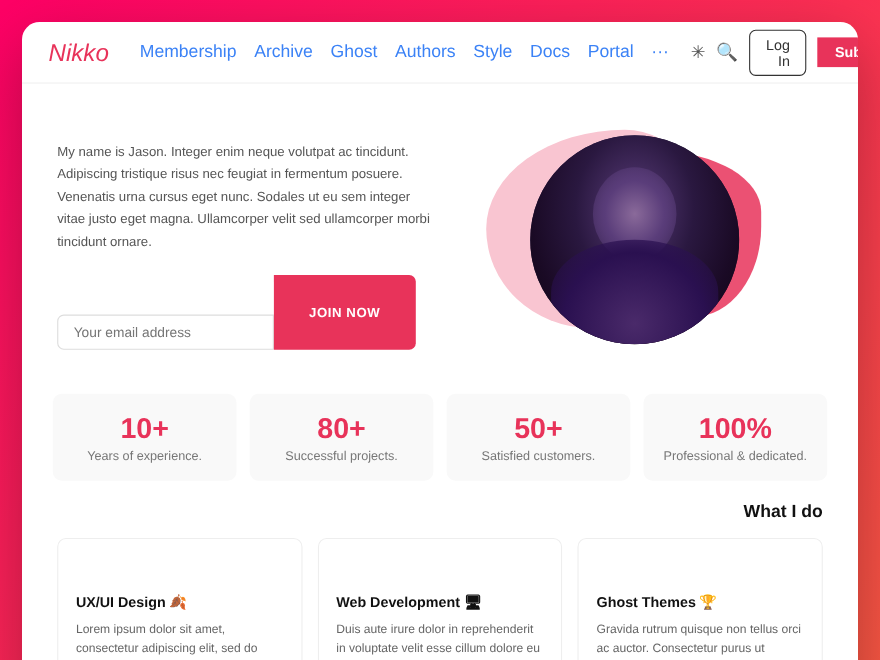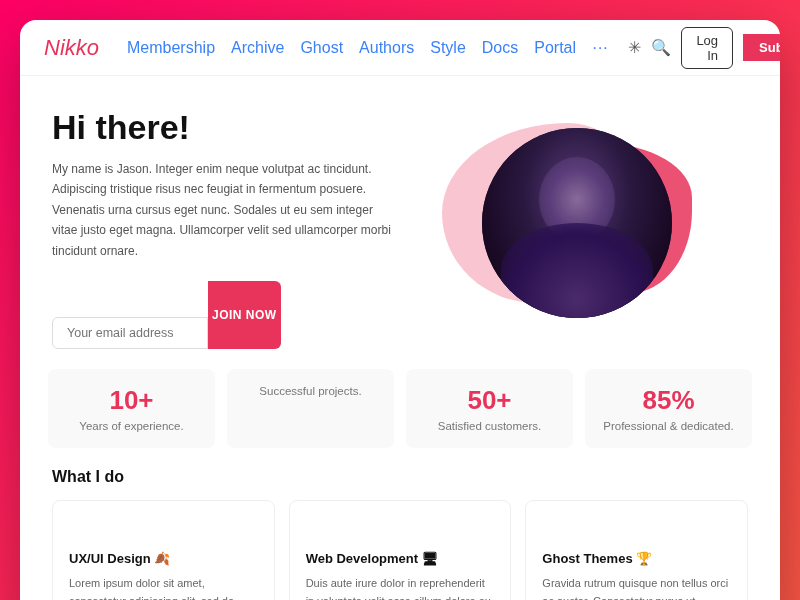--- a/index.html
+++ b/index.html
@@ -103,30 +103,30 @@
     }
     .hero-form {
       display: flex;
       gap: 0;
     }
     .hero-email {
       border: 1.5px solid #ddd;
       border-radius: 6px 0 0 6px;
       padding: 8px 14px;
       font-size: 12.5px;
-      width: 156px;
+      width: 197px;
       outline: none;
       color: #999;
       margin-top: 36px;
     }
     .btn-join {
       background: #e8335a;
       color: #fff;
       border: none;
-      padding: 8px 4px;
+      padding: 8px 32px;
       border-radius: 0 6px 6px 0;
       font-size: 12px;
       font-weight: 700;
       cursor: pointer;
       letter-spacing: 0.5px;
     }
     
     .hero-image-area {
       position: relative;
       width: 320px;
@@ -220,20 +220,21 @@
     }
     
     .what-section {
       padding: 0 32px 24px;
     }
     .what-title {
       font-size: 16px;
       font-weight: 700;
       color: #111;
       margin-bottom: 14px;
+      text-align: right;
     }
     .cards {
       display: grid;
       grid-template-columns: repeat(3, 1fr);
       gap: 14px;
     }
     .card {
       border: 1px solid #eee;
       border-radius: 8px;
       padding: 16px;
@@ -273,21 +274,20 @@
     <div class="nav-actions">
       <span class="nav-icon">✳</span>
       <span class="nav-icon">🔍</span>
       <button class="btn-login">Log In</button>
       <button class="btn-subscribe">Subscribe</button>
     </div>
   </nav>
 
   <section class="hero">
     <div class="hero-text">
-      <h1 class="hero-title">Hi there!</h1>
       <p class="hero-desc">My name is Jason. Integer enim neque volutpat ac tincidunt. Adipiscing tristique risus nec feugiat in fermentum posuere. Venenatis urna cursus eget nunc. Sodales ut eu sem integer vitae justo eget magna. Ullamcorper velit sed ullamcorper morbi tincidunt ornare.</p>
       <div class="hero-form">
         <input class="hero-email" type="email" placeholder="Your email address" style="">
         <button class="btn-join">JOIN NOW</button>
       </div>
     </div>
     <div class="hero-image-area">
       <div class="blob1"></div>
       <div class="blob2"></div>
       <div class="hero-photo">
@@ -296,28 +296,29 @@
     </div>
   </section>
 
   <div class="stats">
 
   <div class="stat-card">
         <div class="stat-number">10+</div>
     <div class="stat-label">Years of experience.</div>
       </div>
       <div class="stat-card">
+        <div class="stat-number">80+</div>
     <div class="stat-label">Successful projects.</div>
       </div>
       <div class="stat-card">
         <div class="stat-number">50+</div>
     <div class="stat-label">Satisfied customers.</div>
       </div>
       <div class="stat-card">
-        <div class="stat-number">85%</div>
+        <div class="stat-number">100%</div>
     <div class="stat-label">Professional &amp; dedicated.</div>
       </div>
     </div>
 
   <section class="what-section">
     <h2 class="what-title">What I do</h2>
     <div class="cards">
 
     <div class="card">
           <div class="card-title">UX/UI Design 🍂</div>

